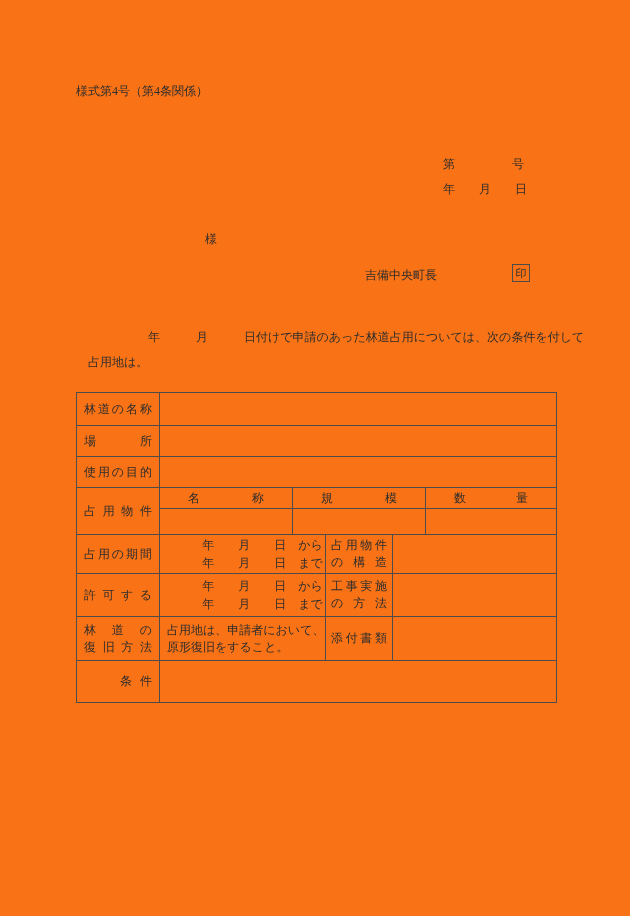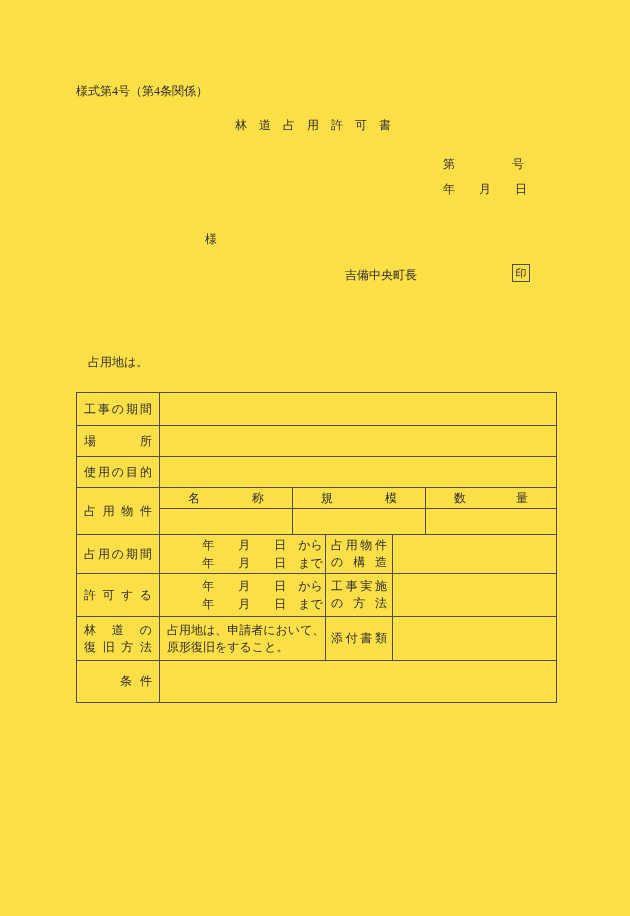--- a/index.html
+++ b/index.html
@@ -6,33 +6,33 @@
   body {
     width: 630px; height: 916px;
     background: #f6f6f4;
     font-family: "Liberation Serif", "DejaVu Serif", serif;
     color: #2d2d2d;
     font-size: 12px;
   }
   .page {
     position: relative;
     width: 630px; height: 916px;
-    background: #fde047;
+    background: #f97316;
     overflow: hidden;
   }
   .abs { position: absolute; line-height: 15px; }
   .pre { white-space: pre; }
 
   .form-number { left: 76px;  top: 84px;  }
   .doc-title   { left: 235px; top: 118px; }
   .doc-no      { left: 443px; top: 157px; width: 81px;
                  display: flex; justify-content: space-between; }
   .doc-date    { left: 443px; top: 182px; }
   .addressee   { left: 205px; top: 232px; }
-  .issuer      { left: 345px; top: 268px; }
+  .issuer      { left: 365px; top: 268px; }
   .seal-box    { left: 512px; top: 264px; width: 16px; height: 16px;
                  border: 1px solid #4c4c4c; text-align: center;
                  line-height: 16px; font-size: 11px; }
   .body-l1     { left: 148px; top: 330px; }
   .body-l2     { left: 88px;  top: 355px; }
 
   table.permit {
     position: absolute; left: 76px; top: 392px;
     width: 480px; border-collapse: collapse; table-layout: fixed;
   }
@@ -67,50 +67,50 @@
   td.resto { text-align: left; }
   td.resto div { line-height: 17px; padding-left: 7px; white-space: pre; }
 </style>
 </head>
 <body>
 
 <div class="page">
 
   <div class="abs form-number">様式第4号（第4条関係）</div>
 
-  <div class="abs pre doc-title">林　道　占　用　許　可　書</div>
 
   <div class="abs doc-no">
     <span>第</span>
     <span>号</span>
   </div>
 
   <div class="abs pre doc-date">年　　月　　日</div>
 
   <div class="abs addressee">様</div>
 
   <div class="abs issuer">吉備中央町長</div>
 
   <div class="abs seal-box">印</div>
 
+  <div class="abs pre body-l1">年　　　月　　　日付けで申請のあった林道占用については、次の条件を付して</div>
   <div class="abs body-l2">占用地は。</div>
 
   <table class="permit">
     <colgroup>
       <col style="width:83px">
         <col style="width:133px">
         <col style="width:33px">
       <col style="width:67px">
         <col style="width:33px">
         <col style="width:131px">
     </colgroup>
     <tbody>
       <tr class="r1">
         <td class="lab">
-            <span class="j">工事の期間</span>
+            <span class="j">林道の名称</span>
           </td>
         <td colspan="5"></td>
       </tr>
       <tr class="r2">
         <td class="lab">
             <span class="j">場所</span>
           </td>
         <td colspan="5"></td>
       </tr>
       <tr class="r3">

